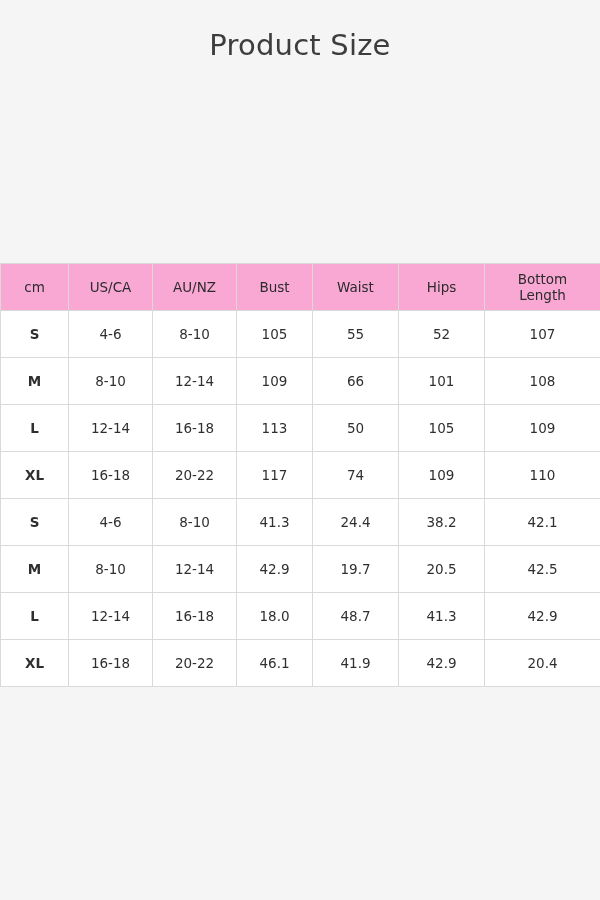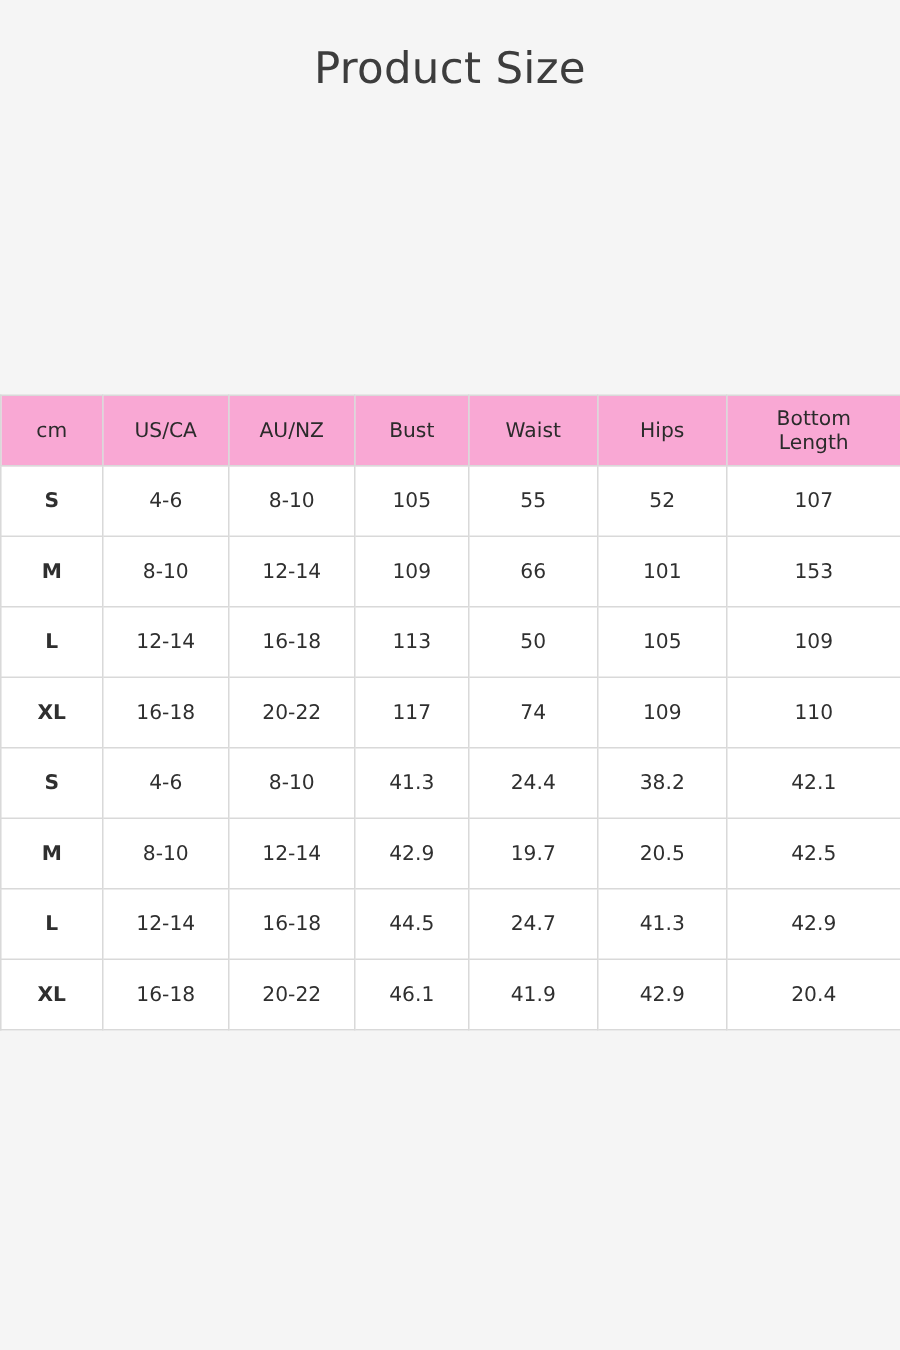--- a/index.html
+++ b/index.html
@@ -131,21 +131,21 @@
           <td>52</td>
           <td>107</td>
         </tr>
         <tr>
           <td class="size-cell">M</td>
           <td>8-10</td>
           <td>12-14</td>
           <td>109</td>
           <td>66</td>
           <td>101</td>
-          <td>153</td>
+          <td>108</td>
         </tr>
         <tr>
           <td class="size-cell">L</td>
           <td>12-14</td>
           <td>16-18</td>
           <td>113</td>
           <td>50</td>
           <td>105</td>
           <td>109</td>
         </tr>
@@ -175,22 +175,22 @@
           <td>12-14</td>
           <td>42.9</td>
           <td>19.7</td>
           <td>20.5</td>
           <td>42.5</td>
         </tr>
         <tr>
           <td class="size-cell">L</td>
           <td>12-14</td>
           <td>16-18</td>
-          <td>44.5</td>
-          <td>24.7</td>
+          <td>18.0</td>
+          <td>48.7</td>
           <td>41.3</td>
           <td>42.9</td>
         </tr>
         <tr>
           <td class="size-cell">XL</td>
           <td>16-18</td>
           <td>20-22</td>
           <td>46.1</td>
           <td>41.9</td>
           <td>42.9</td>

